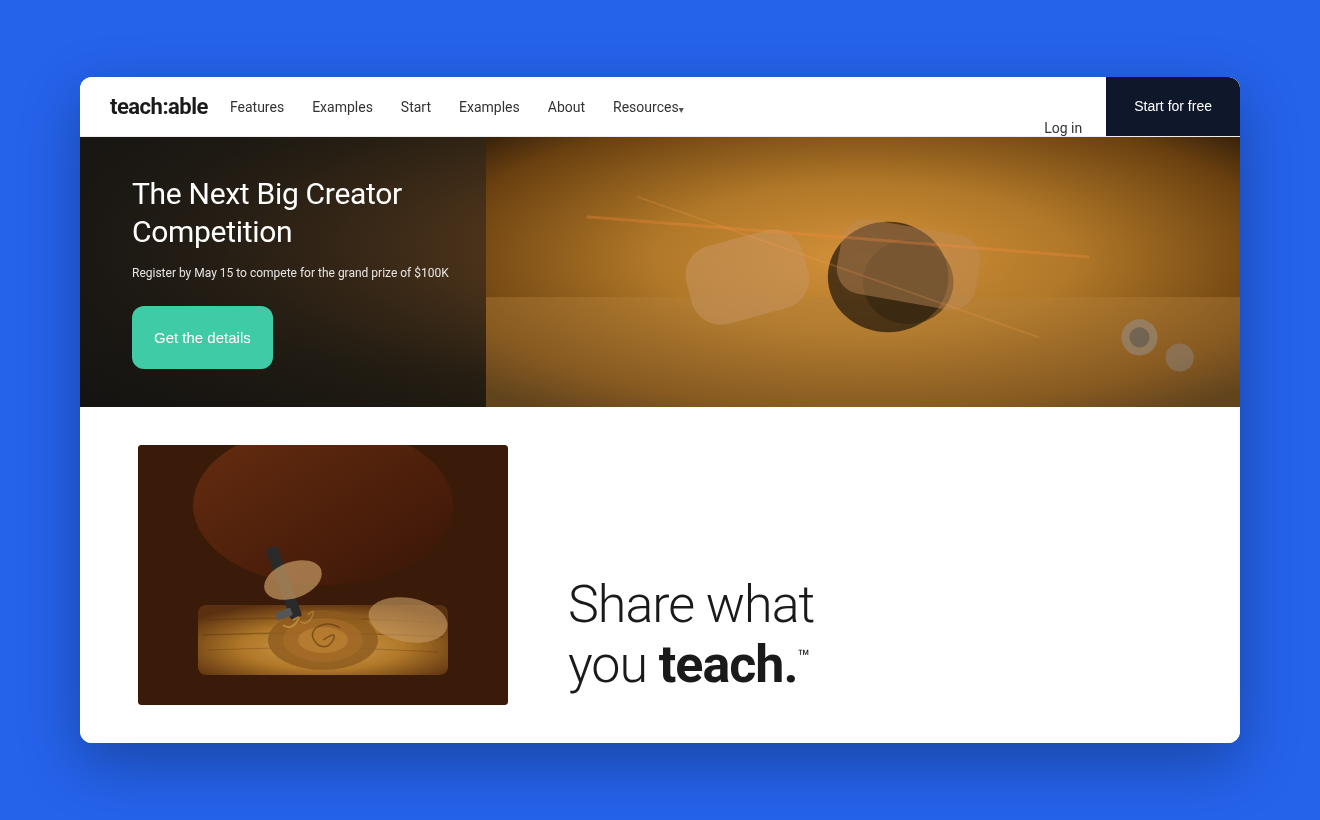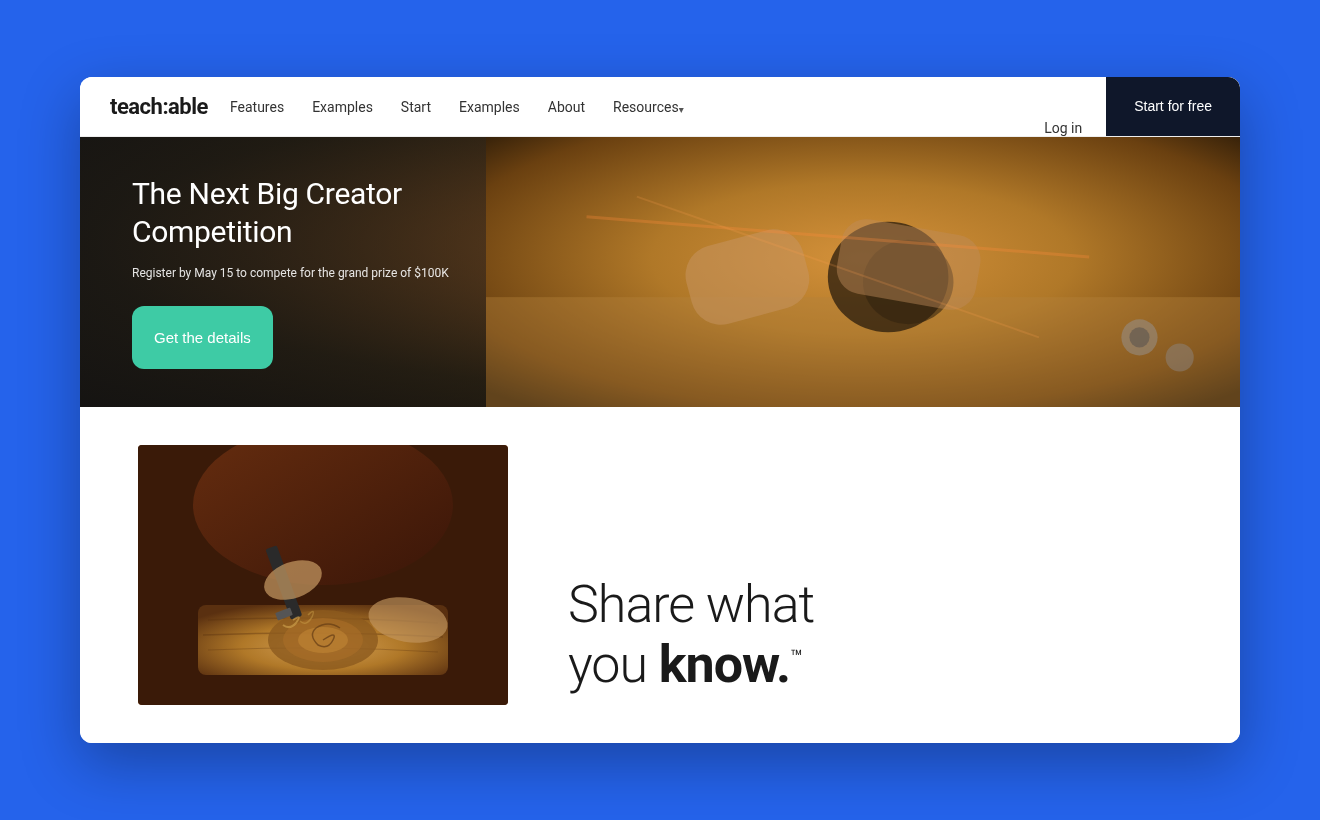--- a/index.html
+++ b/index.html
@@ -318,20 +318,20 @@
 
         <path d="M155 175 Q165 168 158 178 Q152 185 145 180" stroke="rgba(210,165,80,0.6)" stroke-width="2" fill="none"></path>
         <path d="M170 170 Q178 162 174 172 Q168 182 162 176" stroke="rgba(200,155,70,0.5)" stroke-width="1.5" fill="none"></path>
       </svg>
     </div>
 
     <div class="tagline-area">
       <div class="tagline">
         <span>Share what</span><br>
         <span>
-          <span>you </span><strong>know.</strong><sup>™</sup>
+          <span>you </span><strong>teach.</strong><sup>™</sup>
         </span>
       </div>
     </div>
 
   </div>
 
 </div>
 
 </body></html>

